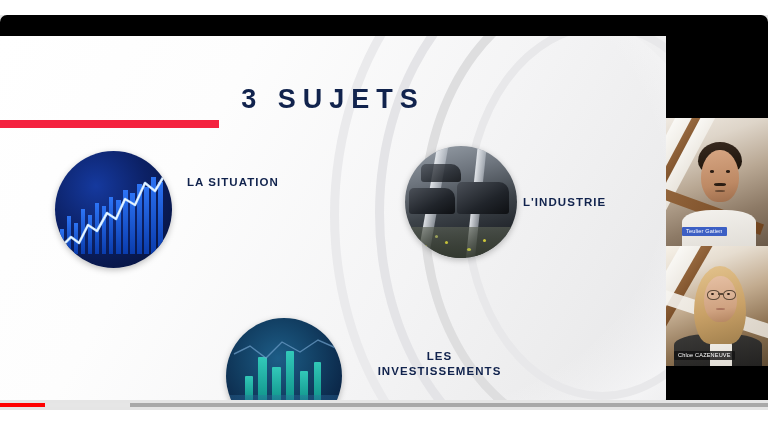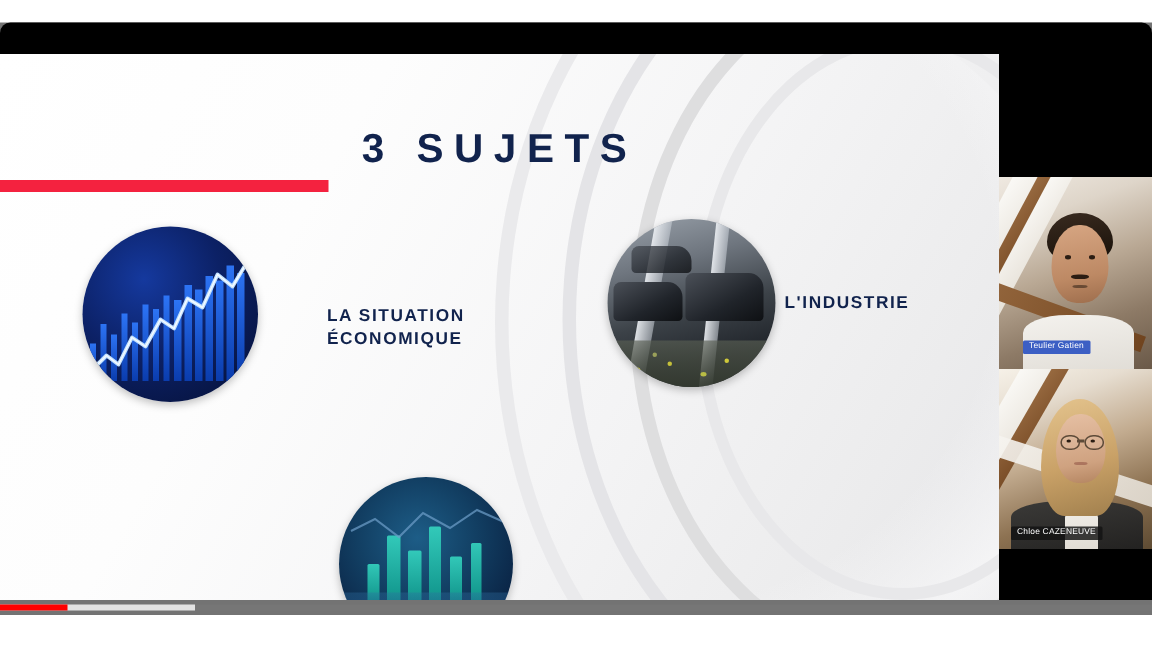--- a/index.html
+++ b/index.html
@@ -10,21 +10,21 @@
     width: 768px;
     height: 432px;
     overflow: hidden;
     font-family: "Liberation Sans", sans-serif;
   }
 
   #viewport {
     position: relative;
     width: 768px;
     height: 432px;
-    background: #737373;
+    background: #e5e5e5;
     overflow: hidden;
   }
 
   
   .top-bar {
     position: absolute;
     left: 0;
     top: 15px;
     width: 768px;
     height: 21px;
@@ -193,21 +193,21 @@
     background: linear-gradient(to top, #0f9c8e, #35d6c0);
     opacity: 0.9;
     border-radius: 1px;
   }
   .c3-coins {
     position: absolute; left: 0; bottom: 0; width: 100%; height: 34%;
     background: linear-gradient(to bottom, rgba(46,110,160,0.35), rgba(30,80,130,0.85));
   }
 
   
-  .label-1 { left: 187px; top: 168px; margin-left: 31px; }
+  .label-1 { left: 187px; top: 139px; }
   .label-2 { left: 523px; top: 159px; }
   .label-3 { left: 367px; top: 313px; text-align: center; width: 145px; }
 
   
   .video-panel {
     position: absolute;
     left: 666px;
     top: 36px;
     width: 102px;
     height: 364px;
@@ -382,21 +382,20 @@
         <div class="c1-bar" style="left:82%; width:4%;  height:94%;"></div>
         <div class="c1-bar" style="left:88%; width:4%;  height:88%;"></div>
       </div>
       <svg class="c1-line" viewBox="0 0 117 117" preserveAspectRatio="none">
         <polyline points="6,96 16,86 24,92 33,74 42,80 52,62 61,68 70,48 80,54 90,32 100,40 112,20" fill="none" stroke="#bfe0ff" stroke-width="2.6" stroke-linejoin="round"></polyline>
         <polyline points="6,96 16,86 24,92 33,74 42,80 52,62 61,68 70,48 80,54 90,32 100,40 112,20" fill="none" stroke="#ffffff" stroke-width="1" stroke-linejoin="round" opacity="0.85"></polyline>
       </svg>
     </div>
     <div class="topic-label label-1">
       <div>LA SITUATION</div>
-      <div>ÉCONOMIQUE</div>
     </div>
 
     <div class="topic-circle circ-2">
       <div class="c2-beam" style="left:-10px; top:-6px; width:14px; height:150px; transform:rotate(16deg);"></div>
       <div class="c2-beam" style="left:34px; top:-10px; width:11px; height:150px; transform:rotate(10deg);"></div>
       <div class="c2-beam" style="left:74px; top:-12px; width:9px;  height:150px; transform:rotate(6deg);"></div>
       <div class="c2-car" style="left:4px;  top:42px; width:46px; height:26px;"></div>
       <div class="c2-car" style="left:52px; top:36px; width:52px; height:32px;"></div>
       <div class="c2-car" style="left:16px; top:18px; width:40px; height:18px; opacity:0.8;"></div>
       <div class="c2-floor"></div>
@@ -415,20 +414,24 @@
       <div class="c3-bar" style="left:28%; width:7%;  height:38%;"></div>
       <div class="c3-bar" style="left:40%; width:7%;  height:30%;"></div>
       <div class="c3-bar" style="left:52%; width:7%;  height:44%;"></div>
       <div class="c3-bar" style="left:64%; width:7%;  height:26%;"></div>
       <div class="c3-bar" style="left:76%; width:6%;  height:34%;"></div>
       <svg style="position:absolute;left:0;top:0;width:100%;height:100%;" viewBox="0 0 116 116" preserveAspectRatio="none">
         <polyline points="8,36 24,28 40,40 56,24 74,34 92,22 110,30" fill="none" stroke="#6f9fcb" stroke-width="1.4" opacity="0.7"></polyline>
       </svg>
       <div class="c3-coins"></div>
 
+    </div>
+    <div class="topic-label label-3">
+      <div>LES</div>
+      <div>INVESTISSEMENTS</div>
     </div>
 
   </div>
 
   <div class="video-panel">
 
     <div class="tile tile-1">
       <div class="room-wall"></div>
       <div class="beam-white" style="left:-22px; top:-14px; width:20px; height:150px; transform:rotate(28deg);"></div>
       <div class="beam-wood" style="left:-4px;  top:-18px; width:9px;  height:150px; transform:rotate(28deg);"></div>

